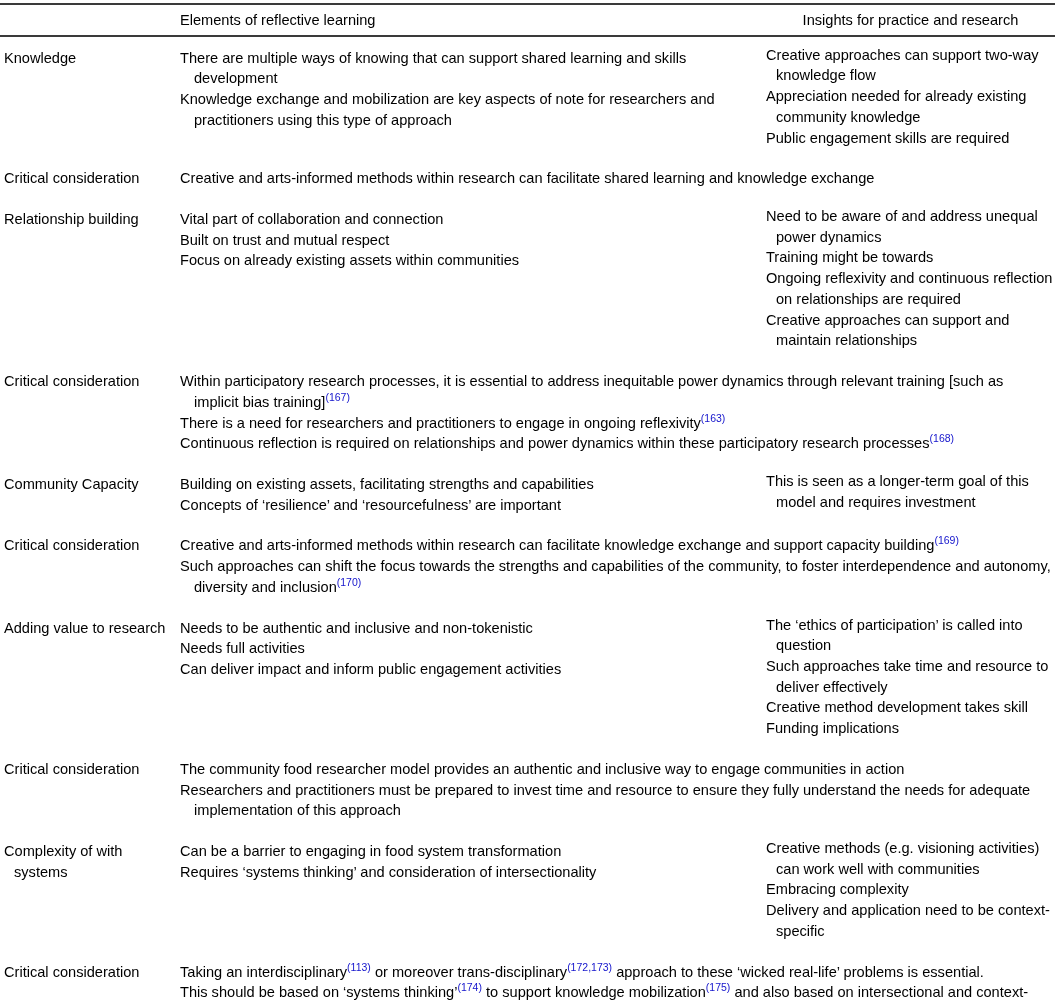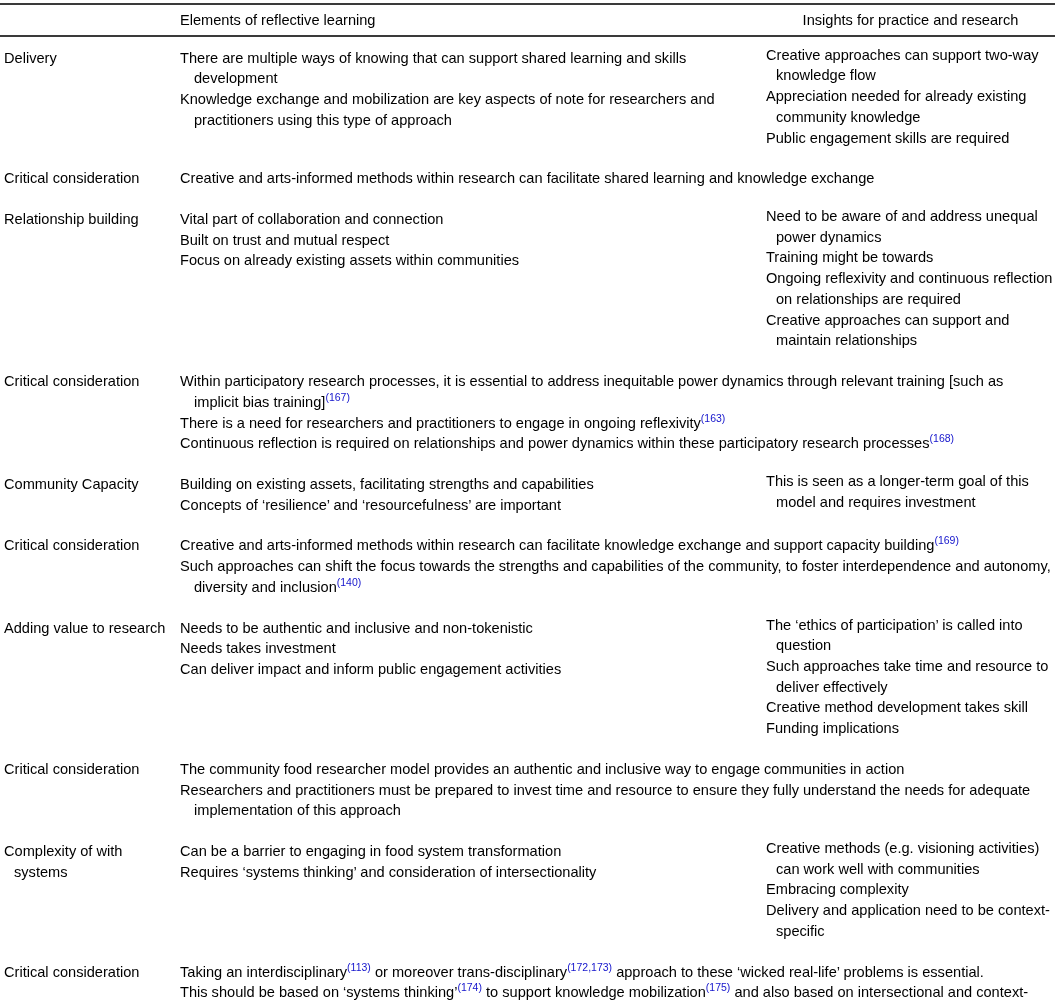--- a/index.html
+++ b/index.html
@@ -135,21 +135,21 @@
 
   <table class="tbl" id="body-table">
     <colgroup>
       <col class="c-label">
       <col class="c-mid">
       <col class="c-right">
     </colgroup>
     <tbody id="rows-host">
         <tr>
           <td class="label-cell">
-            <span class="lbl">Delivery</span>
+            <span class="lbl">Knowledge</span>
           </td>
           <td class="mid-cell">
             <span class="p">There are multiple ways of knowing that can support shared learning and skills development</span>
             <span class="p">Knowledge exchange and mobilization are key aspects of note for researchers and practitioners using this type of approach</span>
           </td>
           <td class="right-cell">
             <span class="p">Creative approaches can support two-way knowledge flow</span>
             <span class="p">Appreciation needed for already existing community knowledge</span>
             <span class="p">Public engagement skills are required</span>
           </td>
@@ -214,33 +214,33 @@
         </tr>
         <tr class="row-spacer">
           <td colspan="3"></td>
         </tr>
         <tr>
           <td class="label-cell">
             <span class="lbl">Critical consideration</span>
           </td>
           <td class="span-cell" colspan="2">
             <span class="p">Creative and arts-informed methods within research can facilitate knowledge exchange and support capacity building<sup class="cit">(169)</sup></span>
-            <span class="p">Such approaches can shift the focus towards the strengths and capabilities of the community, to foster interdependence and autonomy, diversity and inclusion<sup class="cit">(140)</sup></span>
+            <span class="p">Such approaches can shift the focus towards the strengths and capabilities of the community, to foster interdependence and autonomy, diversity and inclusion<sup class="cit">(170)</sup></span>
           </td>
         </tr>
         <tr class="row-spacer">
           <td colspan="3"></td>
         </tr>
         <tr>
           <td class="label-cell">
             <span class="lbl">Adding value to research</span>
           </td>
           <td class="mid-cell">
             <span class="p">Needs to be authentic and inclusive and non-tokenistic</span>
-            <span class="p">Needs takes investment</span>
+            <span class="p">Needs full activities</span>
             <span class="p">Can deliver impact and inform public engagement activities</span>
           </td>
           <td class="right-cell">
             <span class="p">The ‘ethics of participation’ is called into question</span>
             <span class="p">Such approaches take time and resource to deliver effectively</span>
             <span class="p">Creative method development takes skill</span>
             <span class="p">Funding implications</span>
           </td>
         </tr>
         <tr class="row-spacer">

